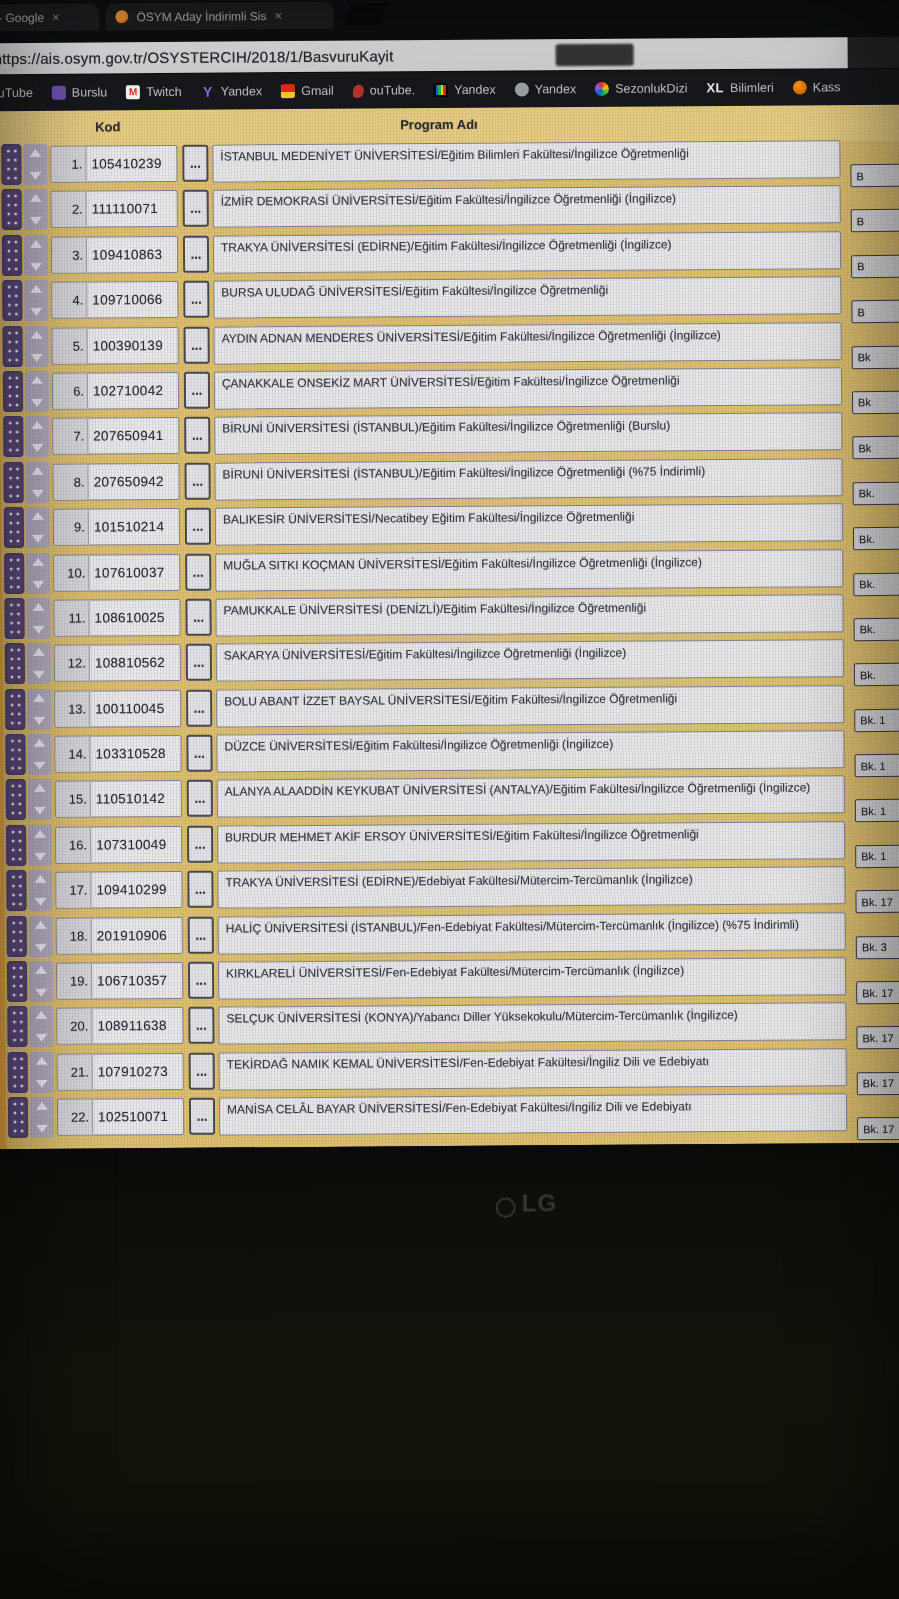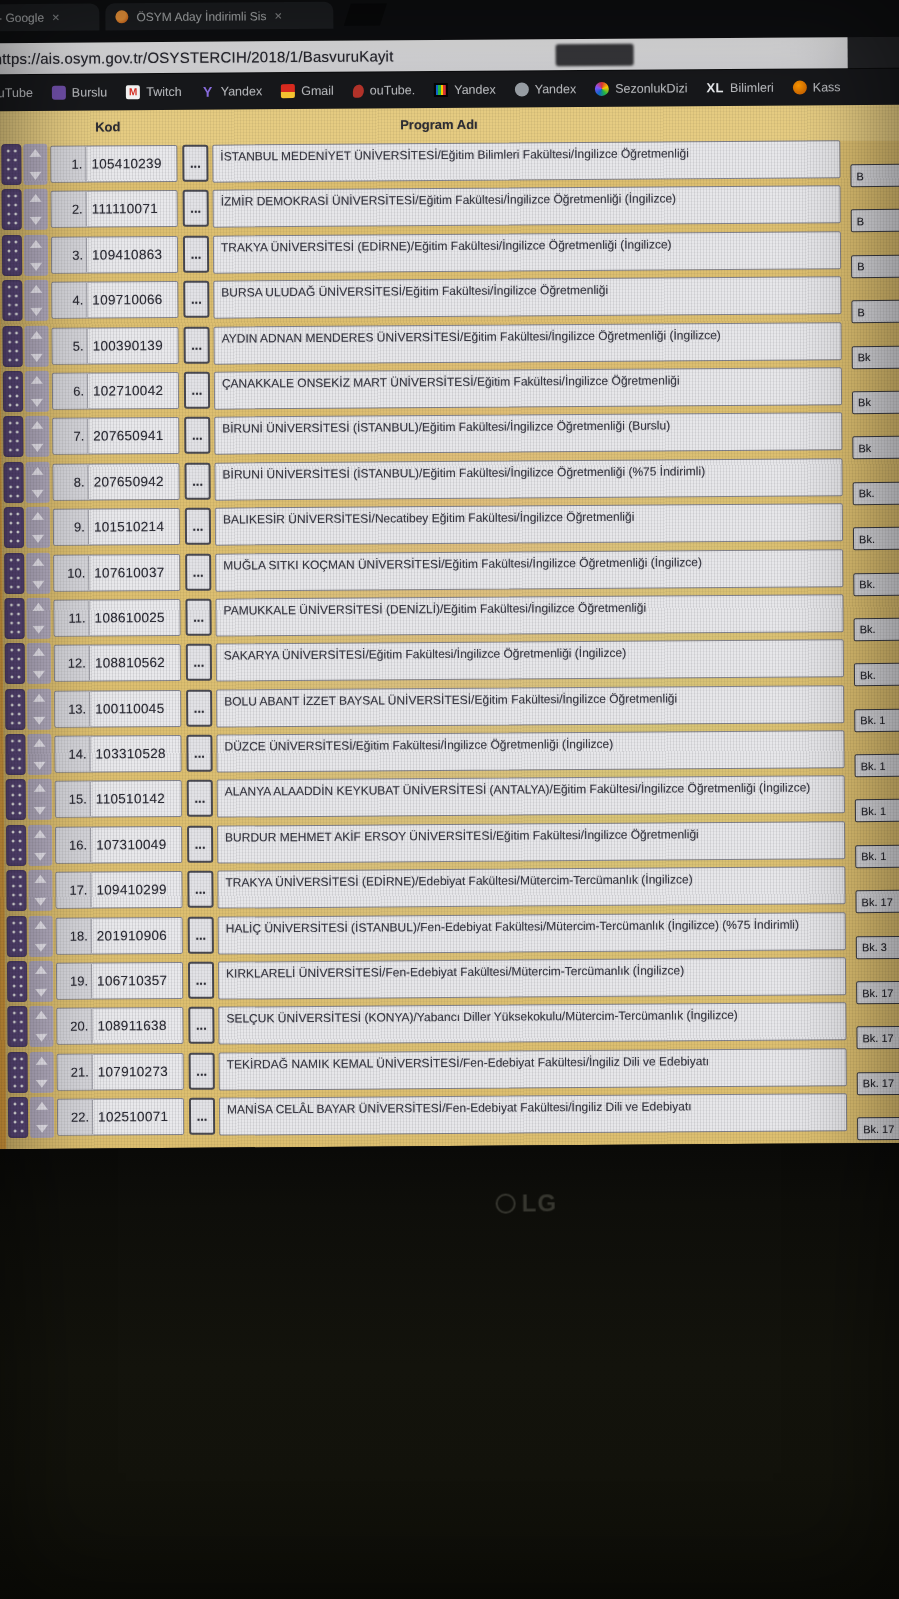--- a/index.html
+++ b/index.html
@@ -99,21 +99,21 @@
              padding:4px 7px 0 7px; font-size:12px; line-height:14.5px; color:#3a3a44;
              text-align:justify; overflow:hidden;
              background-image:repeating-linear-gradient(90deg, rgba(120,120,140,.05) 0 1px, transparent 1px 3px); }
   .bk-btn { position:absolute; left:862px; top:26px; width:72px; height:23px;
             background:#d9d9dd; border:1px solid #3c3c42; border-radius:2px; font-size:11px;
             color:#26262c; display:flex; align-items:center; padding-left:5px; }
 
   
   .bezel { position:relative; height:540px;
            background:linear-gradient(180deg,#0a0a08 0 3px, #0e0e0a 60px, #13130c 220px, #12120b 330px, #0a0a06 100%); }
-  .lg-logo { position:absolute; left:500px; top:44px; display:flex; align-items:center; gap:6px;
+  .lg-logo { position:absolute; left:500px; top:44px; display:flex; align-items:flex-end; gap:6px;
              color:#36362f; filter:blur(.4px); }
   .lg-circle { width:20px; height:20px; border:2px solid #36362f; border-radius:50%; }
   .lg-text { font-size:24px; font-weight:bold; letter-spacing:1px; }
 
   
   .vignette { position:absolute; inset:0; pointer-events:none;
               box-shadow:inset 0 0 90px 18px rgba(0,0,0,.42); }
 </style>
 </head>
 <body>

